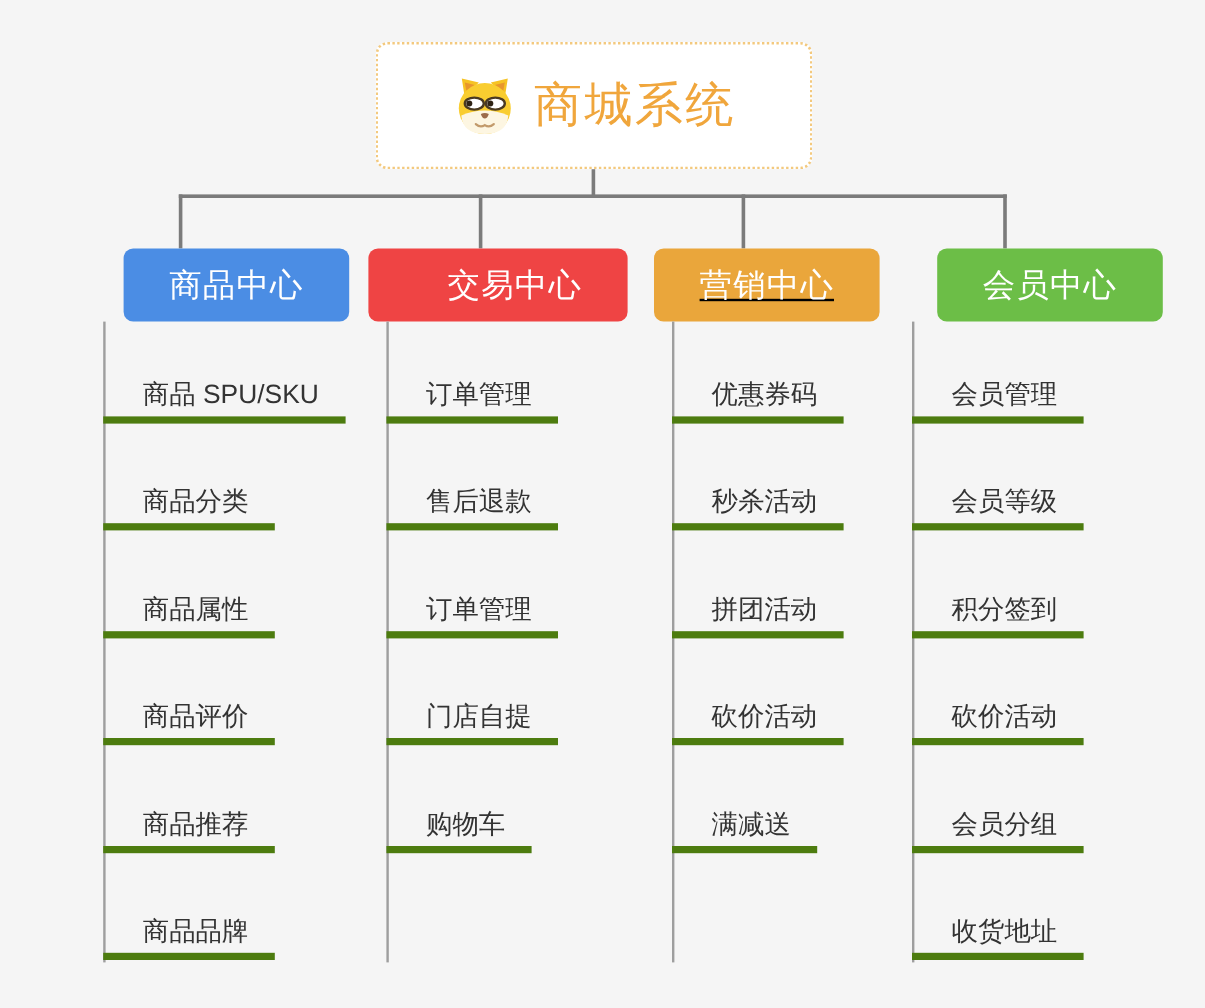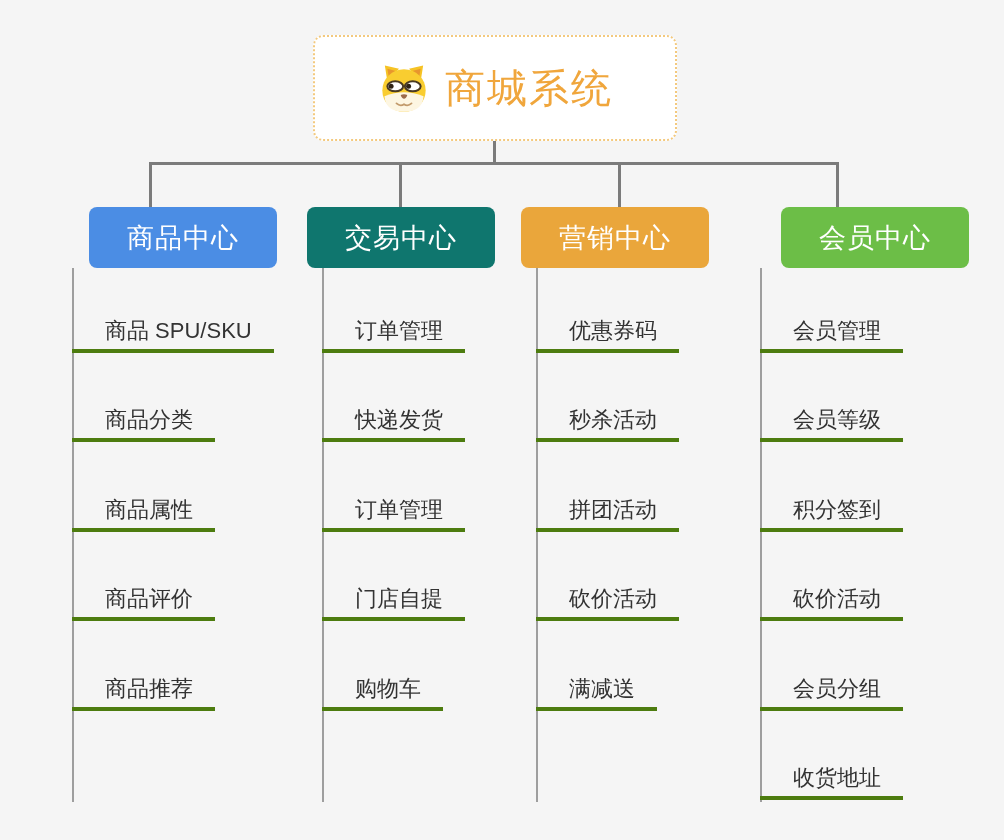--- a/index.html
+++ b/index.html
@@ -67,21 +67,21 @@
   .leaves {
     position: absolute;
     left: 15px; top: 61px;
   }
   .leaf {
     box-sizing: border-box;
     height: 89.4px;
     width: max-content;
     padding-left: 33px;
     padding-right: 22px;
-    border-bottom: 4px solid #4d7c0f;
+    border-bottom: 6px solid #4d7c0f;
     display: flex;
     align-items: flex-end;
   }
   .leaf:first-child { height: 85px; }
   .leaf span {
     font-size: 22px;
     color: #333333;
     line-height: 1;
     padding-bottom: 7px;
     white-space: nowrap;
@@ -117,69 +117,72 @@
       <circle cx="37.5" cy="28" r="3" fill="#2f2315"></circle>
 
       <path d="M28 38.5 Q32 36.5 36 38.5 Q34.5 43 32 43 Q29.5 43 28 38.5 Z" fill="#9c6b4b"></path>
 
       <path d="M23 48.5 Q27.5 52.5 32 49.5 Q36.5 52.5 41 48.5" fill="none" stroke="#c29a6b" stroke-width="2.2" stroke-linecap="round"></path>
     </svg>
     <span class="root-title" style="color: rgb(240, 166, 60);">商城系统</span>
   </div>
 
   <div>
-  <div class="branch-col" style="left: 57px; padding-left: 32px;">
+  <div class="branch-col" style="left: 71px; padding-left: 32px;">
     <div class="branch-box" style="background: rgb(75, 141, 228);">
       <span>商品中心</span>
     </div>
     <div class="branch-vline"></div>
     <div class="leaves">
           <div class="leaf">
             <span>商品 SPU/SKU</span>
           </div>
           <div class="leaf">
             <span>商品分类</span>
           </div>
           <div class="leaf">
             <span>商品属性</span>
           </div>
           <div class="leaf">
             <span>商品评价</span>
           </div>
           <div class="leaf">
             <span>商品推荐</span>
           </div>
+          <div class="leaf">
+            <span>商品品牌</span>
+          </div>
         </div>
   </div>
 
   <div class="branch-col" style="left: 307px;">
-    <div class="branch-box" style="background: #0f766e;">
+    <div class="branch-box" style="background: #ef4444; padding-left: 28px;">
       <span>交易中心</span>
     </div>
     <div class="branch-vline"></div>
     <div class="leaves">
           <div class="leaf">
             <span>订单管理</span>
           </div>
           <div class="leaf">
-            <span>快递发货</span>
+            <span>售后退款</span>
           </div>
           <div class="leaf">
             <span>订单管理</span>
           </div>
           <div class="leaf">
             <span>门店自提</span>
           </div>
           <div class="leaf">
             <span>购物车</span>
           </div>
         </div>
   </div>
 
-  <div class="branch-col" style="left: 521px;">
+  <div class="branch-col" style="left: 545px; text-decoration: underline;">
     <div class="branch-box" style="background: rgb(234, 166, 59);">
       <span>营销中心</span>
     </div>
     <div class="branch-vline"></div>
     <div class="leaves">
           <div class="leaf">
             <span>优惠券码</span>
           </div>
           <div class="leaf">
             <span>秒杀活动</span>

